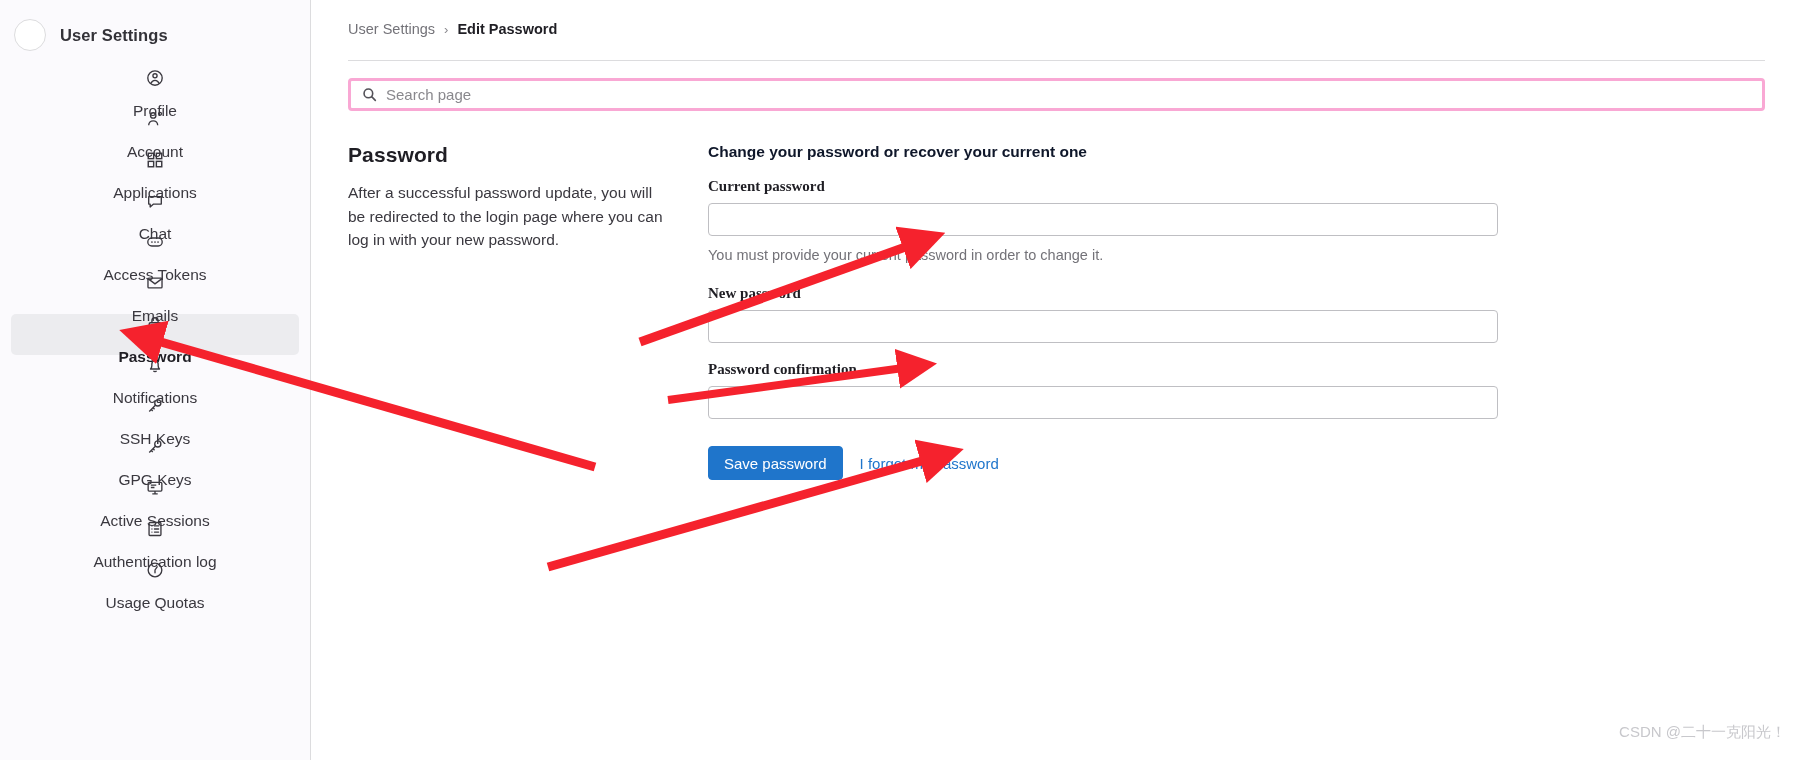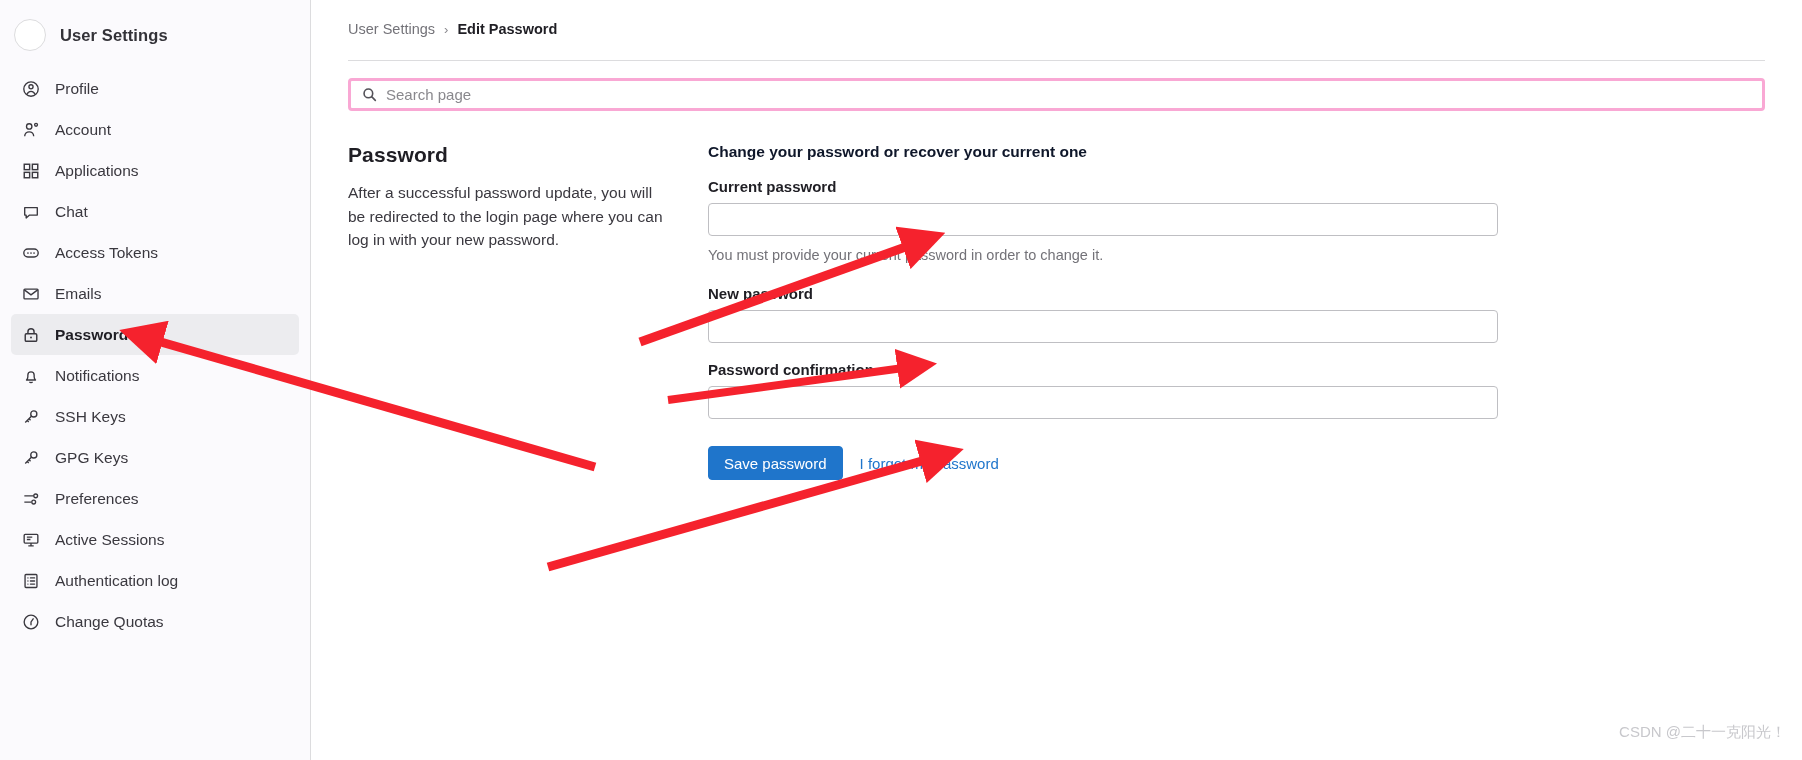--- a/index.html
+++ b/index.html
@@ -43,20 +43,21 @@
   .nav-item {
     display: flex; align-items: center;
     gap: 14px;
     height: 41px;
     padding: 0 10px;
     border-radius: 5px;
     color: #3a383f;
     font-size: 15.5px;
     cursor: pointer;
     white-space: nowrap;
+    flex-direction: column;
   }
   .nav-item.active {
     background: #ececef;
     font-weight: bold;
     color: #1f1e24;
   }
   .nav-ico {
     width: 20px; height: 20px;
     display: flex; align-items: center; justify-content: center;
     flex-shrink: 0;
@@ -137,20 +138,21 @@
     color: #0f172a;
     margin-bottom: 17px;
   }
   .field { margin-bottom: 0; }
   .field-label {
     display: block;
     font-size: 15px;
     font-weight: bold;
     color: #1f1e24;
     margin-bottom: 8px;
+    font-family: Liberation Serif, serif;
   }
   .field-input {
     width: 100%;
     height: 33px;
     border: 1px solid #bfbfc3;
     border-radius: 4px;
     background: #fff;
     outline: 0;
     padding: 0 10px;
     font-size: 15px;
@@ -307,30 +309,20 @@
             <svg width="18" height="18" viewBox="0 0 20 20" fill="none" stroke="currentColor" stroke-width="1.5">
               <circle cx="13.1" cy="6.6" r="3.4"></circle>
               <path d="M10.7 9 3.6 16.1M5.8 13.9l1.7 1.7M7.8 11.9l1.7 1.7"></path>
             </svg>
           </span>
           <span>GPG Keys</span>
         </div>
         <div class="nav-item">
           <span class="nav-ico">
             <svg width="18" height="18" viewBox="0 0 20 20" fill="none" stroke="currentColor" stroke-width="1.5">
-              <path d="M2.6 6.5h10.4M2.6 13.4h7.6"></path>
-              <circle cx="15.2" cy="6.5" r="2.1"></circle>
-              <circle cx="13" cy="13.4" r="2.1"></circle>
-            </svg>
-          </span>
-          <span>Preferences</span>
-        </div>
-        <div class="nav-item">
-          <span class="nav-ico">
-            <svg width="18" height="18" viewBox="0 0 20 20" fill="none" stroke="currentColor" stroke-width="1.5">
               <rect x="2.4" y="3.8" width="15.2" height="9.6" rx="1.1"></rect>
               <path d="M7 16.6h6M10 13.4v3.2M5.4 6.8h6M5.4 9.4h4"></path>
             </svg>
           </span>
           <span>Active Sessions</span>
         </div>
         <div class="nav-item">
           <span class="nav-ico">
             <svg width="18" height="18" viewBox="0 0 20 20" fill="none" stroke="currentColor" stroke-width="1.5">
               <rect x="3.4" y="2.8" width="13.2" height="14.4" rx="1"></rect>
@@ -339,21 +331,21 @@
           </span>
           <span>Authentication log</span>
         </div>
         <div class="nav-item">
           <span class="nav-ico">
             <svg width="18" height="18" viewBox="0 0 20 20" fill="none" stroke="currentColor" stroke-width="1.5">
               <circle cx="10" cy="10" r="7.6"></circle>
               <path d="M10 10 12.4 6.4M10 10v3.1" stroke-linecap="round"></path>
             </svg>
           </span>
-          <span>Change Quotas</span>
+          <span>Usage Quotas</span>
         </div>
       </nav>
   </aside>
 
   <main class="main">
 
     <div class="crumb-wrap">
       <div class="breadcrumb">
         <span class="crumb-link">User Settings</span>
         <span class="crumb-sep">›</span>

